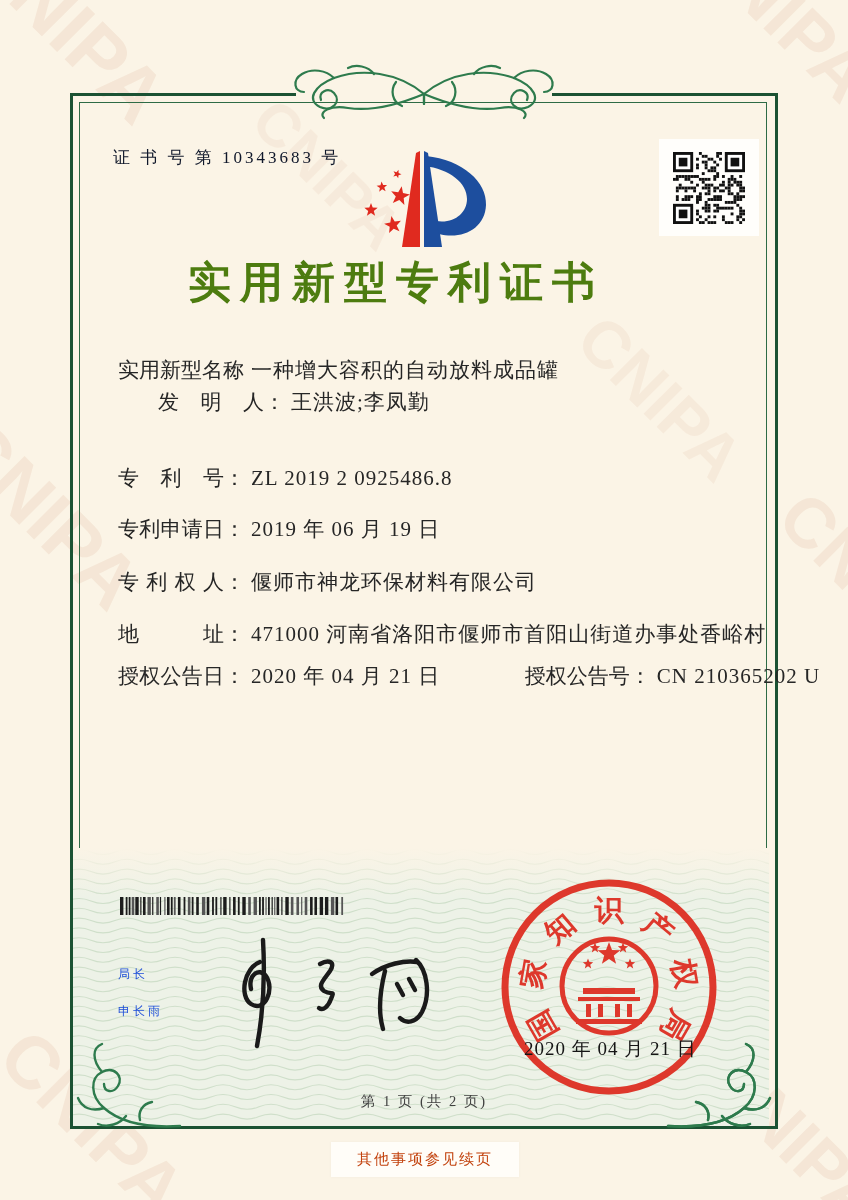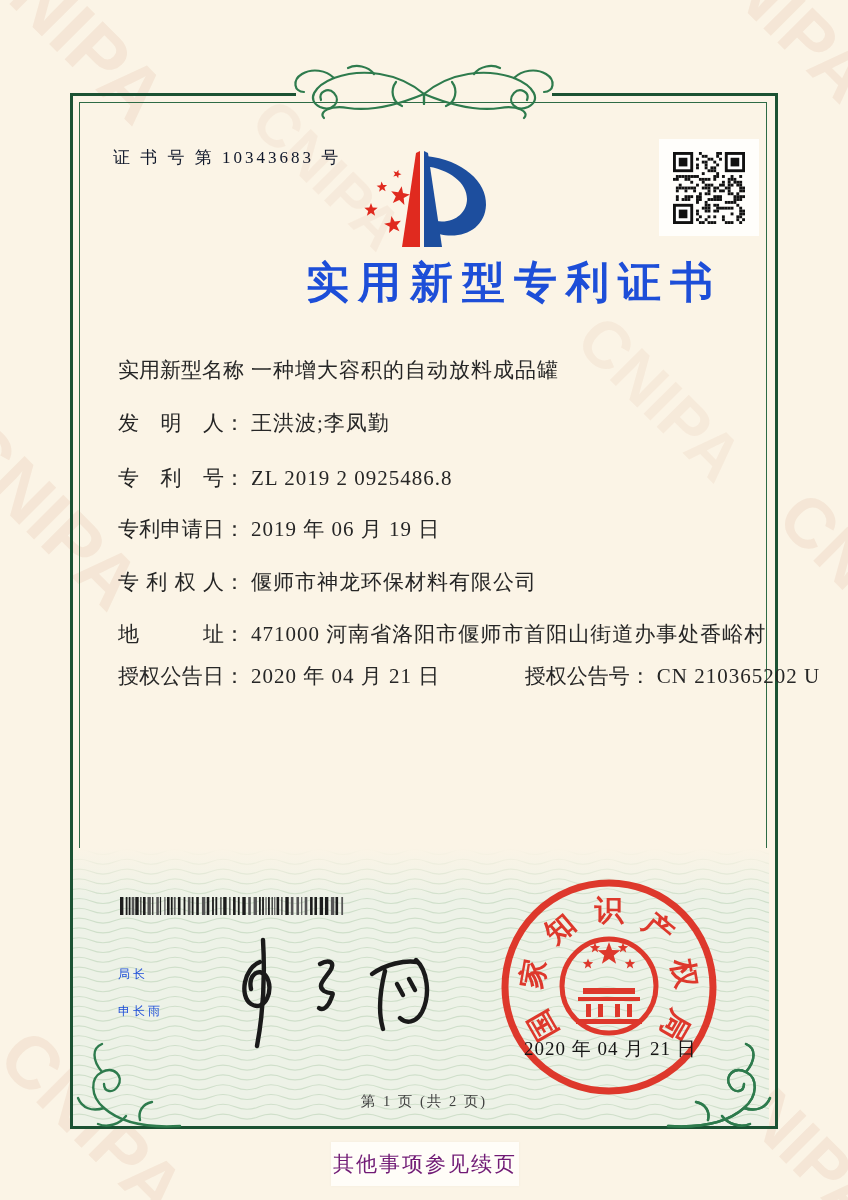--- a/index.html
+++ b/index.html
@@ -6,34 +6,34 @@
   body{width:848px;height:1200px;position:relative;overflow:hidden;
        background:#fbf4e6;font-family:"Liberation Serif","DejaVu Serif",serif;}
   .abs{position:absolute;}
   .wm{position:absolute;color:#f3e2d1;font-family:"Liberation Sans",sans-serif;
       font-weight:bold;transform:rotate(45deg);opacity:.75;user-select:none;pointer-events:none;}
   
   .frame-outer{left:70px;top:93px;width:702px;height:1030px;border:3px solid #1b5233;}
   .frame-inner{left:79px;top:102px;width:686px;height:1018px;
                border:1px solid #2e6b45;border-bottom:none;}
   .cert-no{left:113px;top:146px;font-size:17px;letter-spacing:3px;color:#0f172a;}
-  .title{left:70px;top:254px;width:652px;text-align:right;font-size:43px;
-         font-weight:bold;color:#1d4ed8;letter-spacing:9px;}
+  .title{left:70px;top:254px;width:652px;text-align:center;font-size:43px;
+         font-weight:bold;color:#4d7c0f;letter-spacing:9px;}
   .frow{left:118px;font-size:21px;color:#262626;white-space:nowrap;}
   .flabel{display:inline-block;width:106px;text-align:justify;text-align-last:justify;}
   .fvalue{margin-left:6px;letter-spacing:1px;}
   .paras{left:118px;top:698px;width:630px;font-size:17px;line-height:28px;
          color:#30302e;text-align:justify;}
   .paras p{margin:0;text-indent:2em;}
   .signer{left:118px;font-size:12px;color:#1d4ed8;letter-spacing:3px;}
   .date-line{left:524px;top:1036px;font-size:19px;color:#151515;letter-spacing:1px;z-index:6;}
   .page-no{left:70px;top:1092px;width:708px;text-align:center;font-size:14.5px;
            color:#404040;letter-spacing:2px;z-index:5;}
   .note-box{left:331px;top:1142px;width:188px;background:#fffdf8;padding:8px 0;
-            text-align:center;font-size:21px;color:#701a75;letter-spacing:2px;
+            text-align:center;font-size:15px;color:#c2410c;letter-spacing:2px;
             box-shadow:0 0 3px rgba(0,0,0,.04);}
   .qr-patch{left:659px;top:139px;width:100px;height:97px;background:#fffefb;}
   .wave-fade{left:73px;top:848px;width:696px;height:50px;z-index:1;
              background:linear-gradient(#fbf4e6,rgba(251,244,230,0));}
   svg{display:block;}
 </style>
 </head>
 <body>
 
 <span class="wm" style="left:-50px;top:-20px;font-size:78px;">CNIPA</span>
@@ -321,21 +321,21 @@
     <rect x="0" y="51.839999999999996" width="20.16" height="20.16" fill="#111"></rect>
     <rect x="2.88" y="54.72" width="14.399999999999999" height="14.399999999999999" fill="#fff"></rect>
     <rect x="5.76" y="57.599999999999994" width="8.64" height="8.64" fill="#111"></rect>
   </svg>
 
 <div class="abs title">实用新型专利证书</div>
 
 <div class="abs frow" style="top:356px;">
   <span class="flabel">实用新型名称</span><span>：</span><span class="fvalue">一种增大容积的自动放料成品罐</span>
 </div>
-<div class="abs frow" style="top:409px;">
+<div class="abs frow" style="top:388px;margin-left:40px;">
   <span class="flabel">发明人</span><span>：</span><span class="fvalue">王洪波;李凤勤</span>
 </div>
 <div class="abs frow" style="top:464px;">
   <span class="flabel">专利号</span><span>：</span><span class="fvalue">ZL 2019 2 0925486.8</span>
 </div>
 <div class="abs frow" style="top:515px;">
   <span class="flabel">专利申请日</span><span>：</span><span class="fvalue">2019 年 06 月 19 日</span>
 </div>
 <div class="abs frow" style="top:568px;">
   <span class="flabel">专利权人</span><span>：</span><span class="fvalue">偃师市神龙环保材料有限公司</span>

